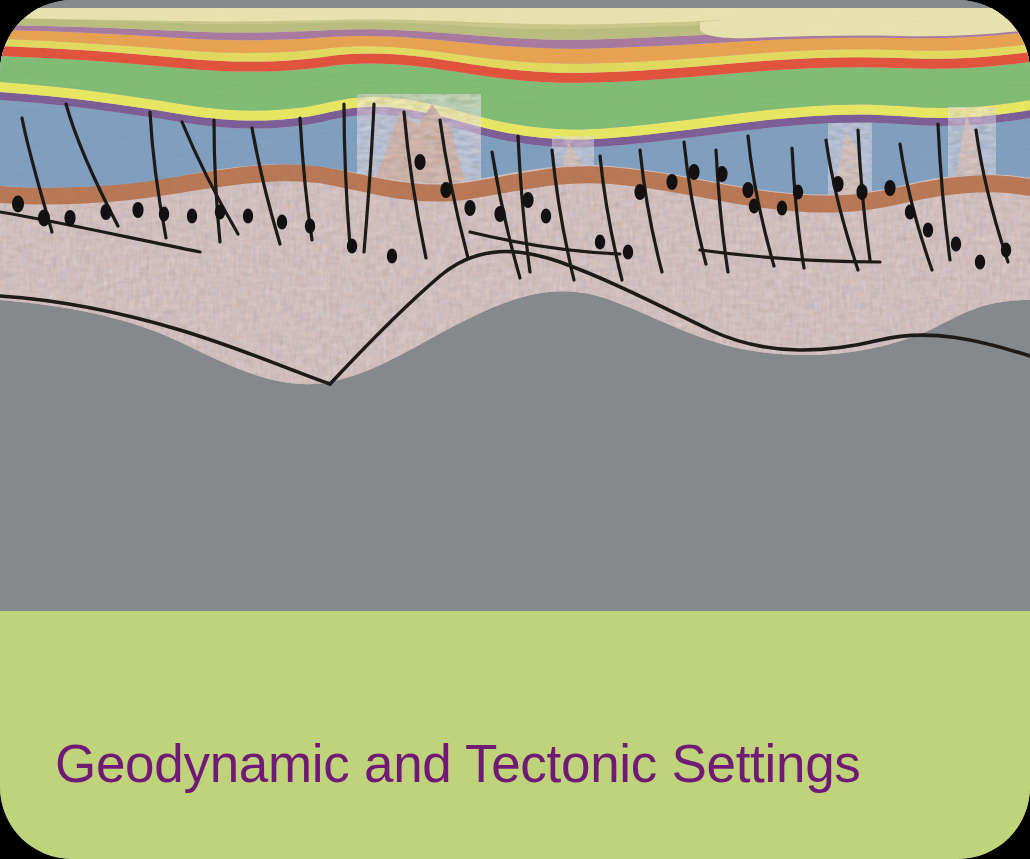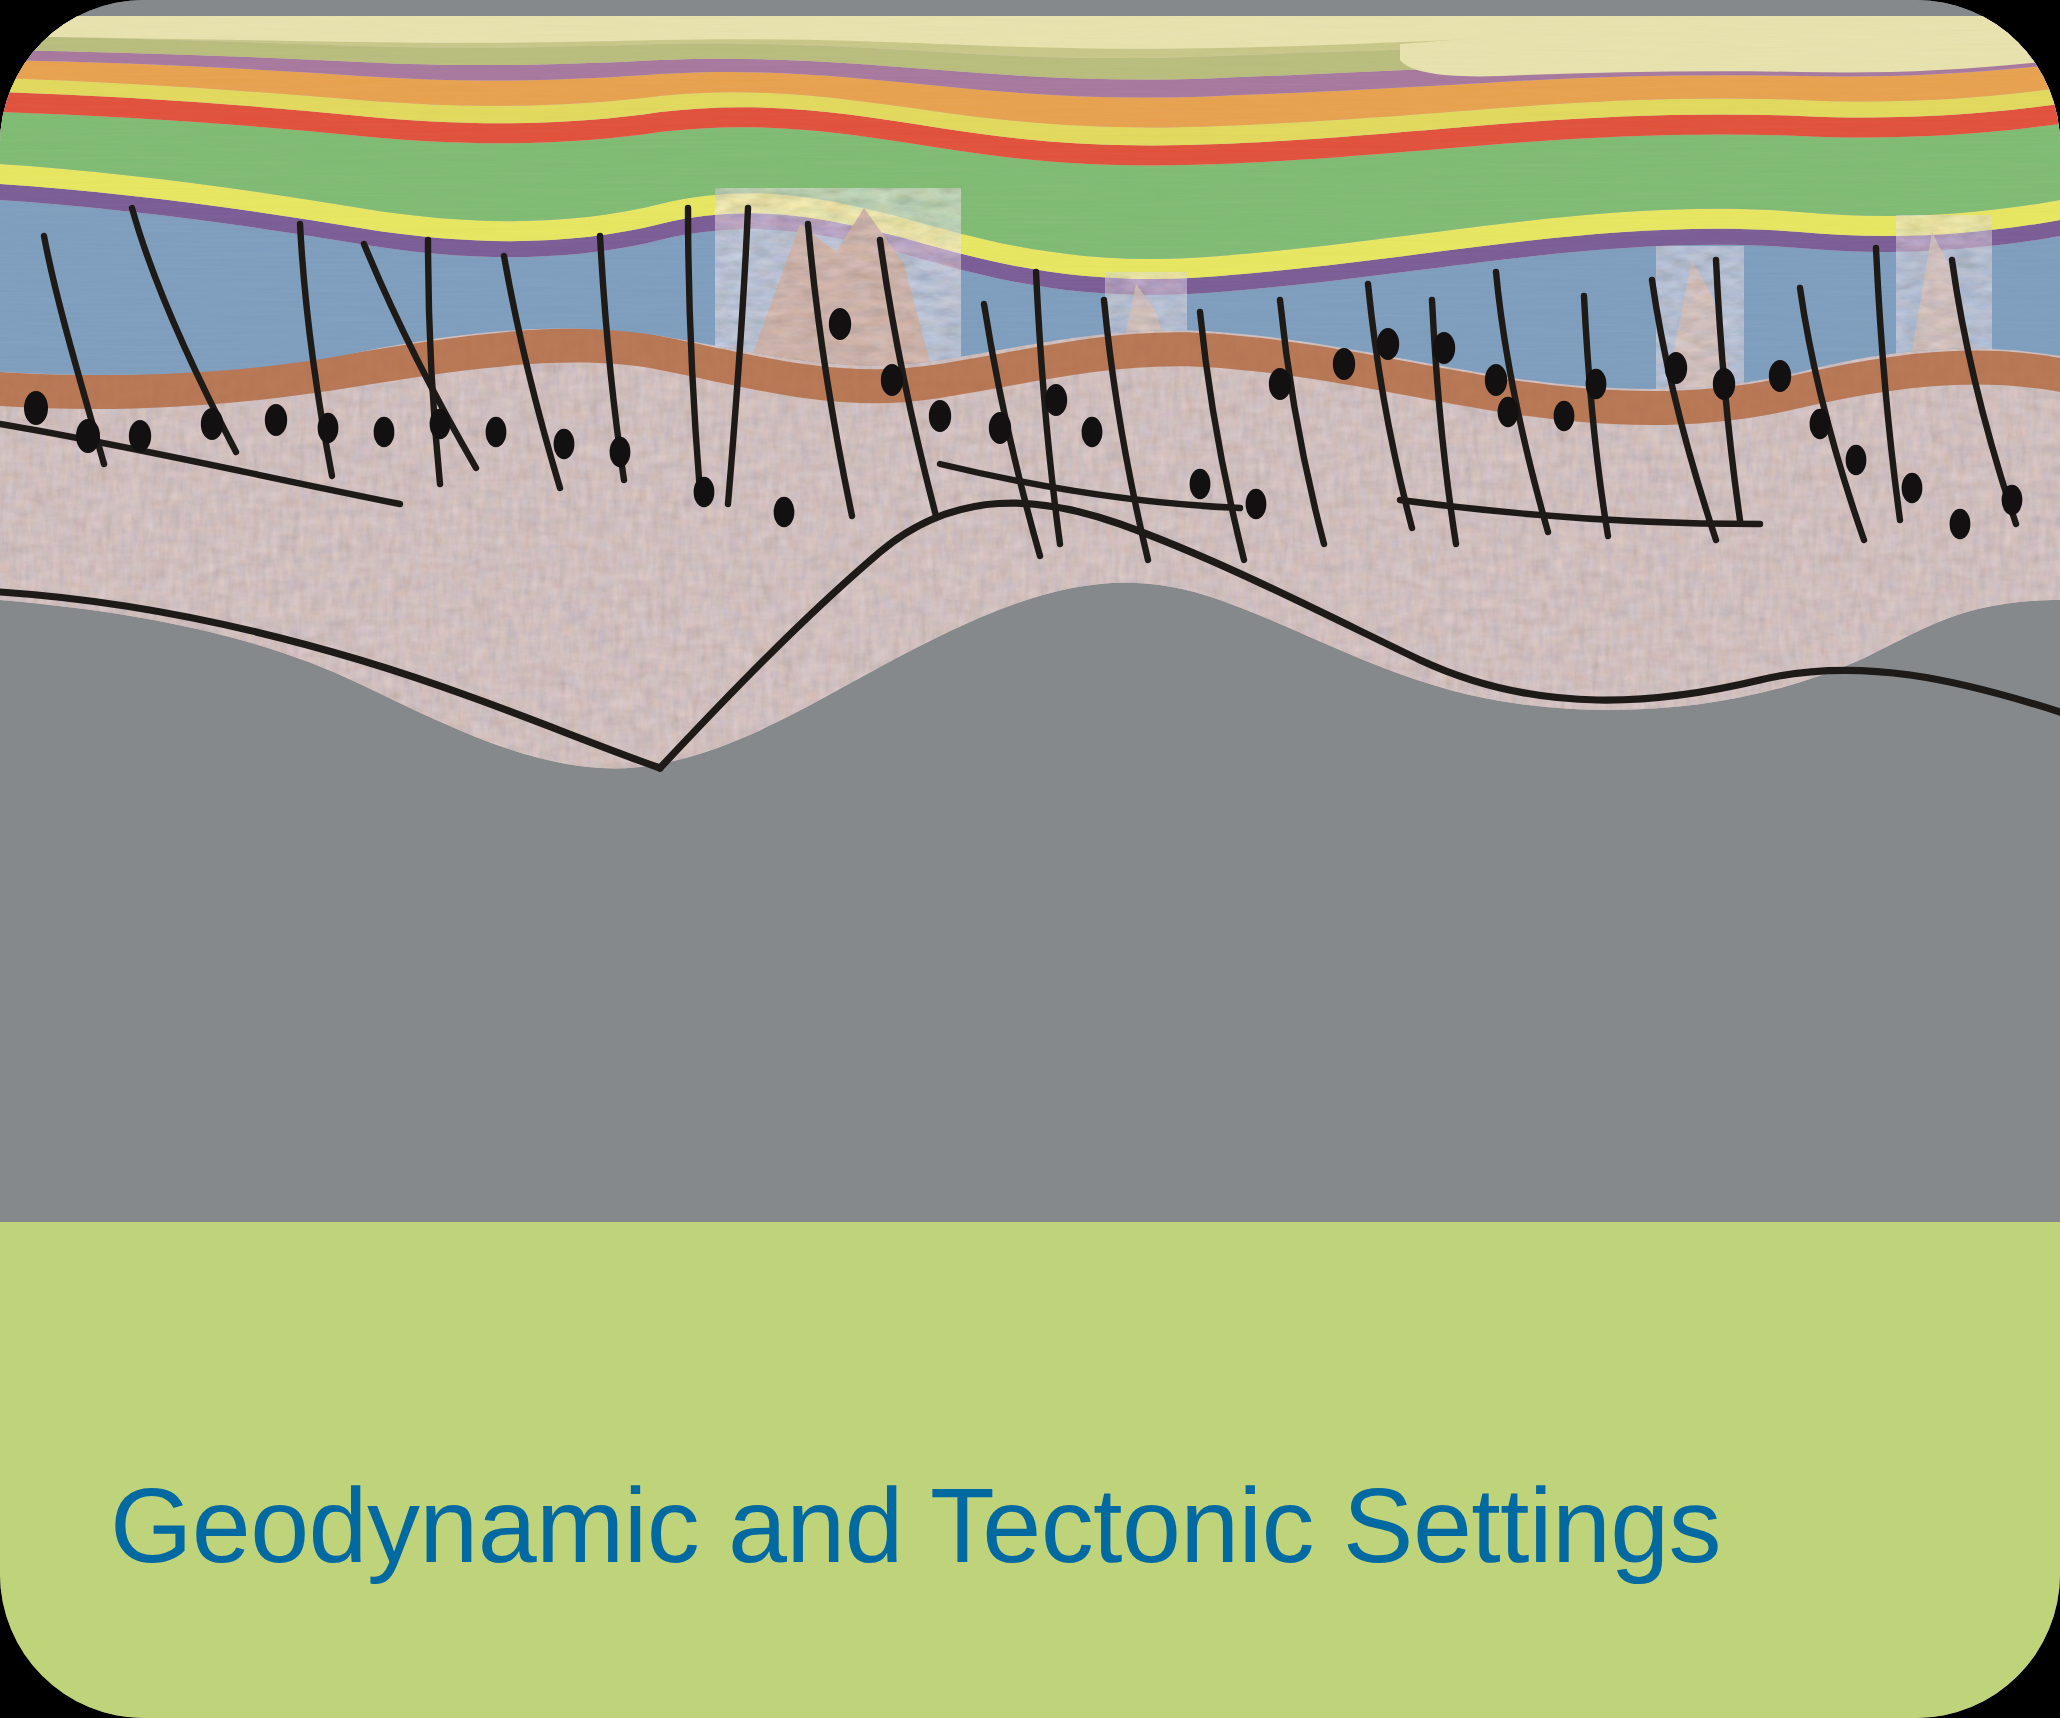--- a/index.html
+++ b/index.html
@@ -331,16 +331,16 @@
           <ellipse cx="352" cy="246" rx="5.2" ry="7.6"></ellipse>
           <ellipse cx="392" cy="256" rx="5.2" ry="7.6"></ellipse>
           <ellipse cx="600" cy="242" rx="5.2" ry="7.6"></ellipse>
           <ellipse cx="628" cy="252" rx="5.2" ry="7.6"></ellipse>
         </g>
       </svg>
     </div>
   </div>
 
   <div id="caption-band" style="background: rgb(191, 212, 122); top: 611px; height: 248px;">
-    <div id="caption-text" style="color: #0369a1; font-size: 53px;">Geodynamic and Tectonic Settings</div>
+    <div id="caption-text" style="color: #701a75; font-size: 53px;">Geodynamic and Tectonic Settings</div>
   </div>
 
 </div>
 
 </body></html>

